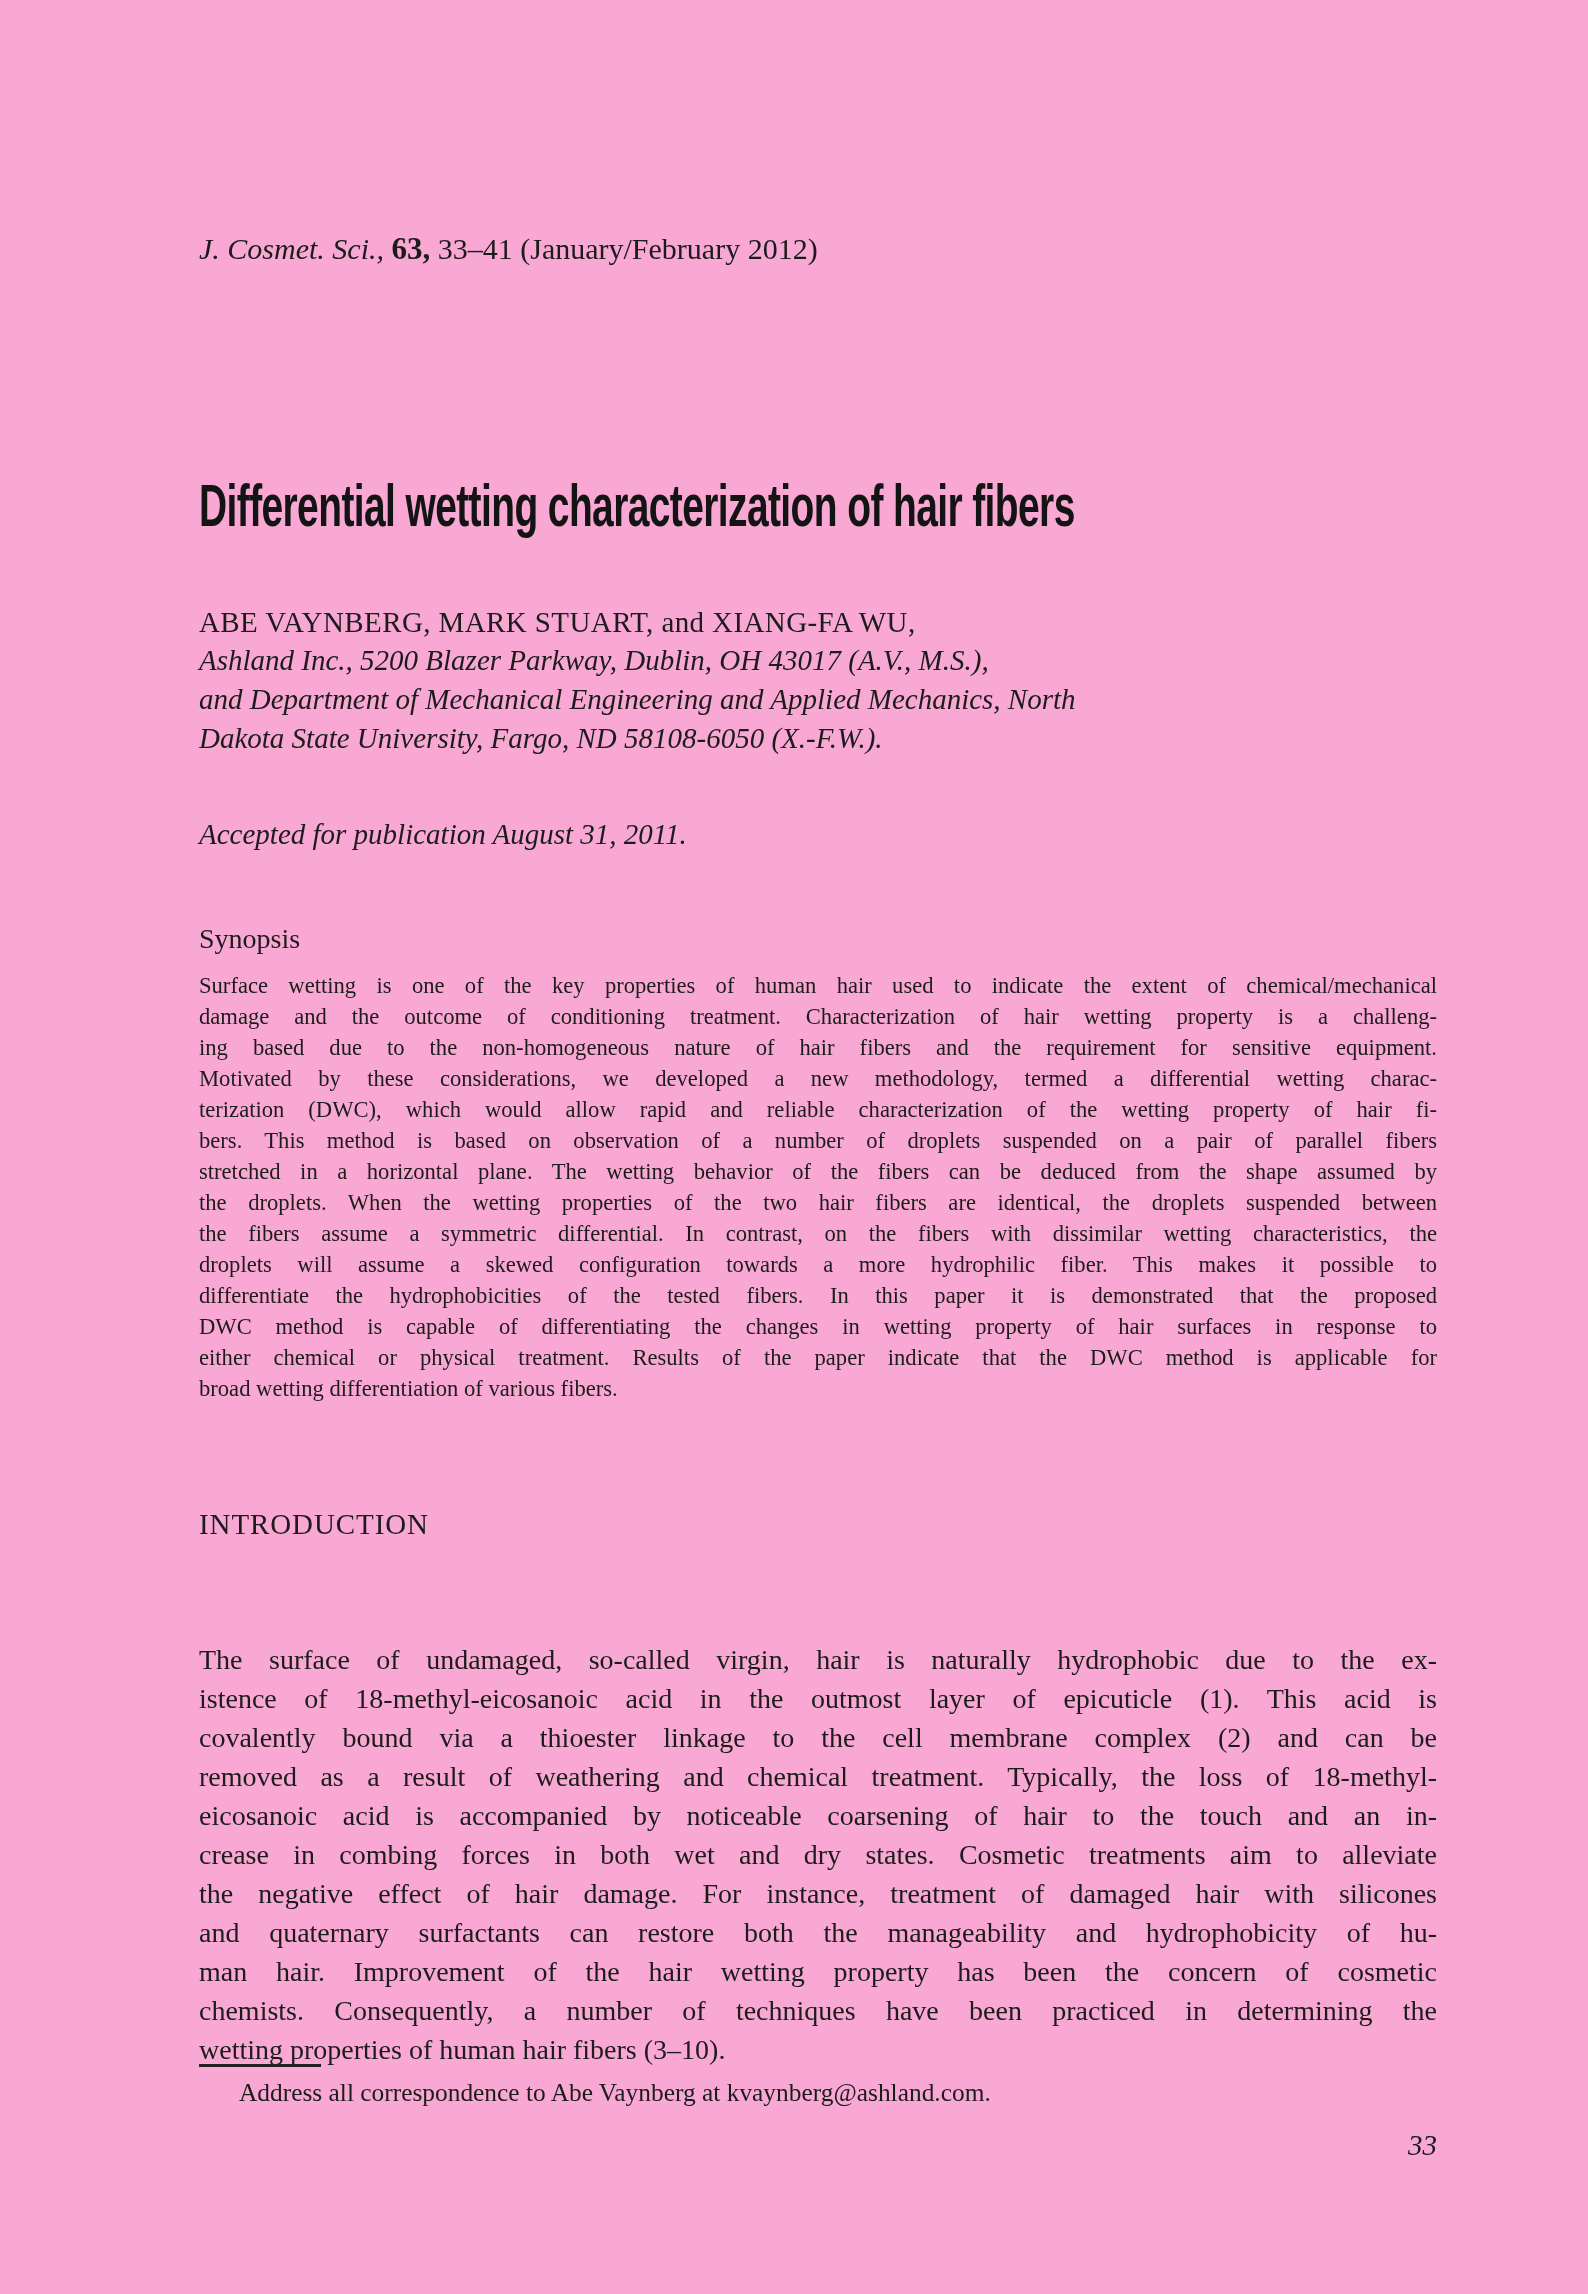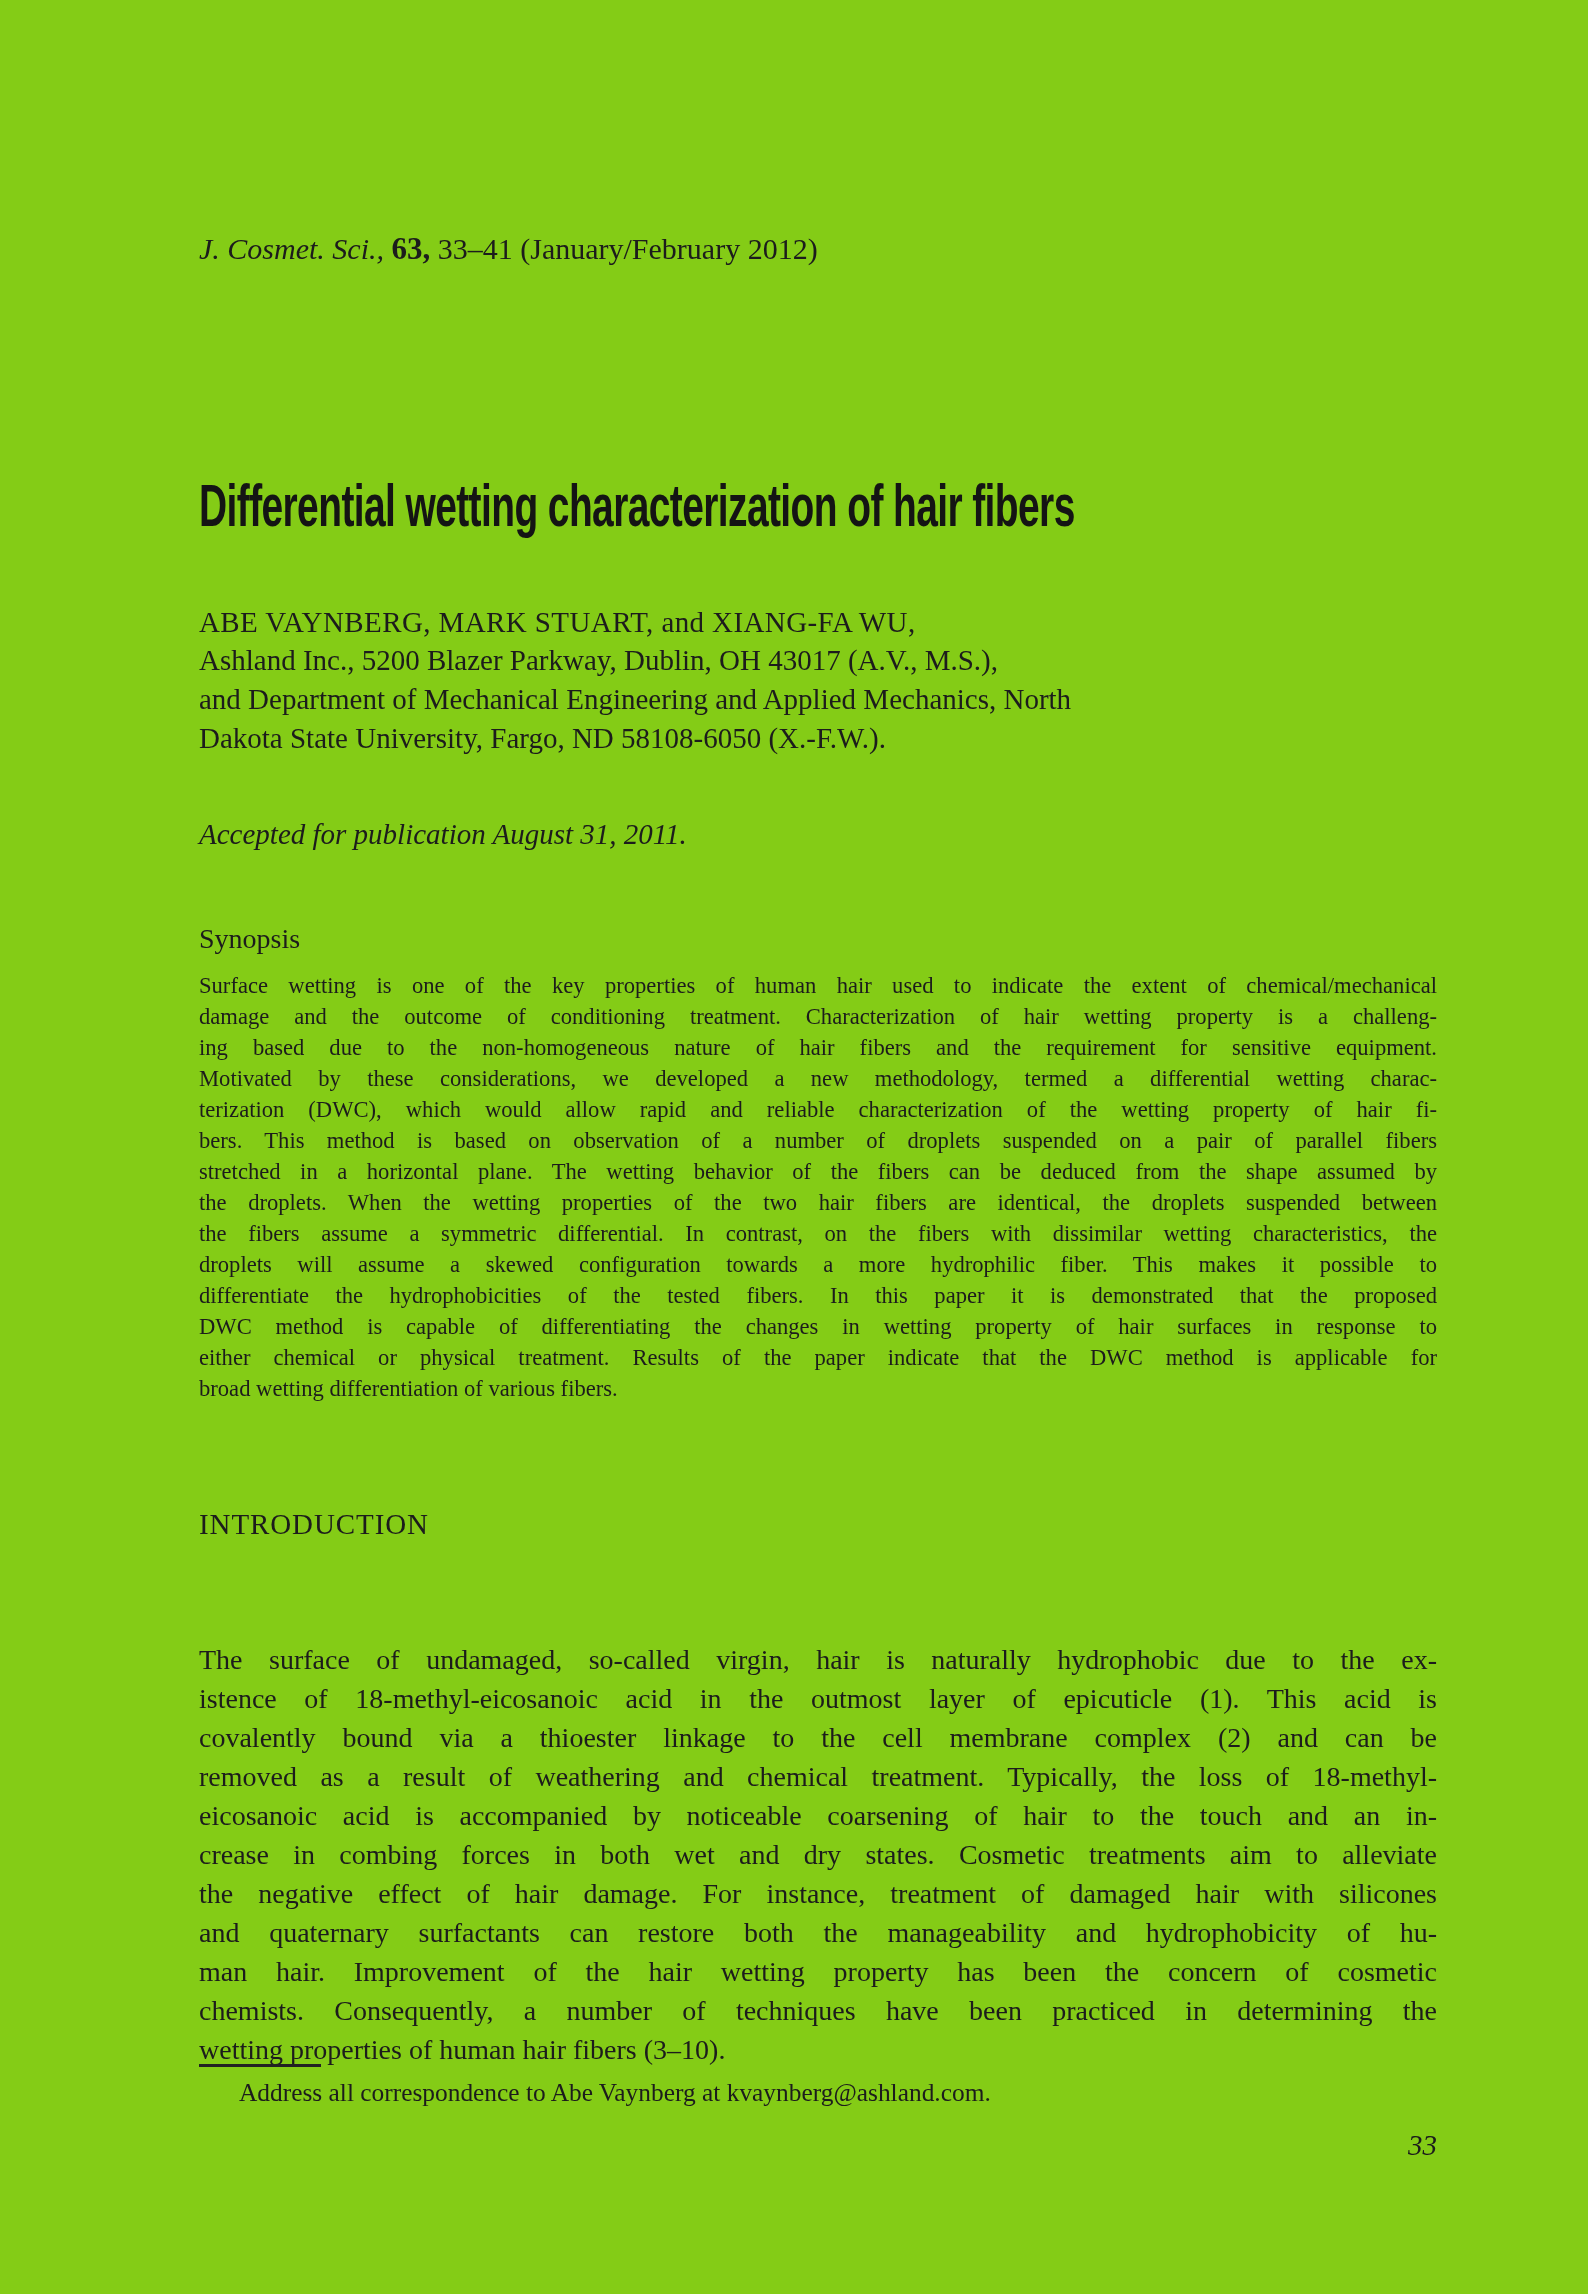--- a/index.html
+++ b/index.html
@@ -4,21 +4,21 @@
 <style>
   html, body {
     margin: 0;
     padding: 0;
     background: #ffffff;
   }
   .page {
     position: relative;
     width: 1589px;
     height: 2295px;
-    background: #84cc16;
+    background: #f9a8d4;
     font-family: "Liberation Serif", serif;
     color: #1c1c1c;
     overflow: hidden;
   }
   .col {
     position: absolute;
     left: 199px;
     width: 1238px;
   }
   
@@ -51,20 +51,21 @@
     top: 603px;
     font-size: 29px;
     line-height: 39px;
     letter-spacing: 0.4px;
     white-space: nowrap;
   }
   .affiliation {
     top: 641px;
     font-size: 29px;
     line-height: 39px;
+    font-style: italic;
   }
   .accepted-note {
     top: 817px;
     font-size: 29px;
     line-height: 34px;
     font-style: italic;
   }
   
   .synopsis-heading {
     top: 923px;

